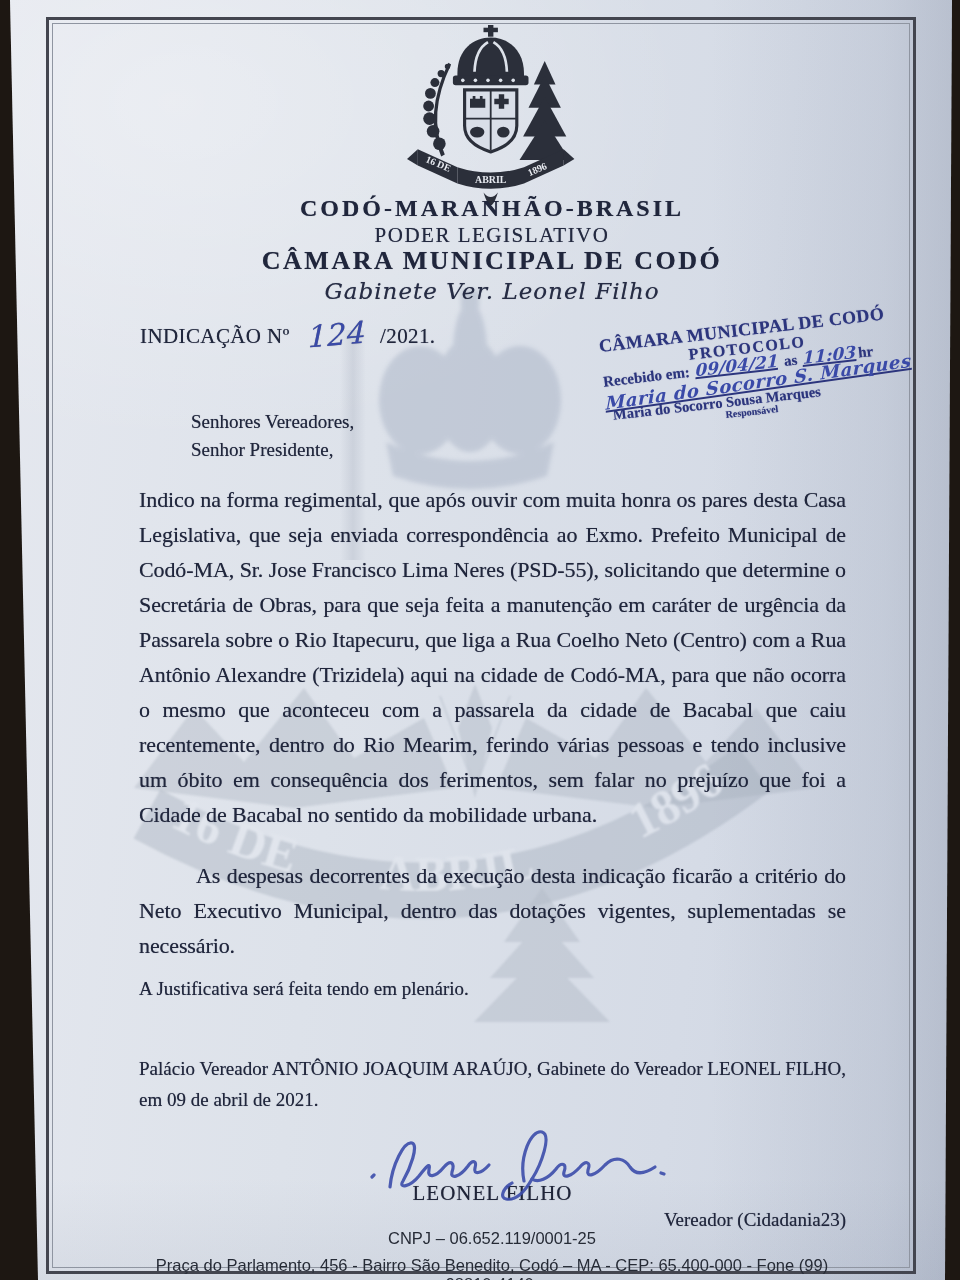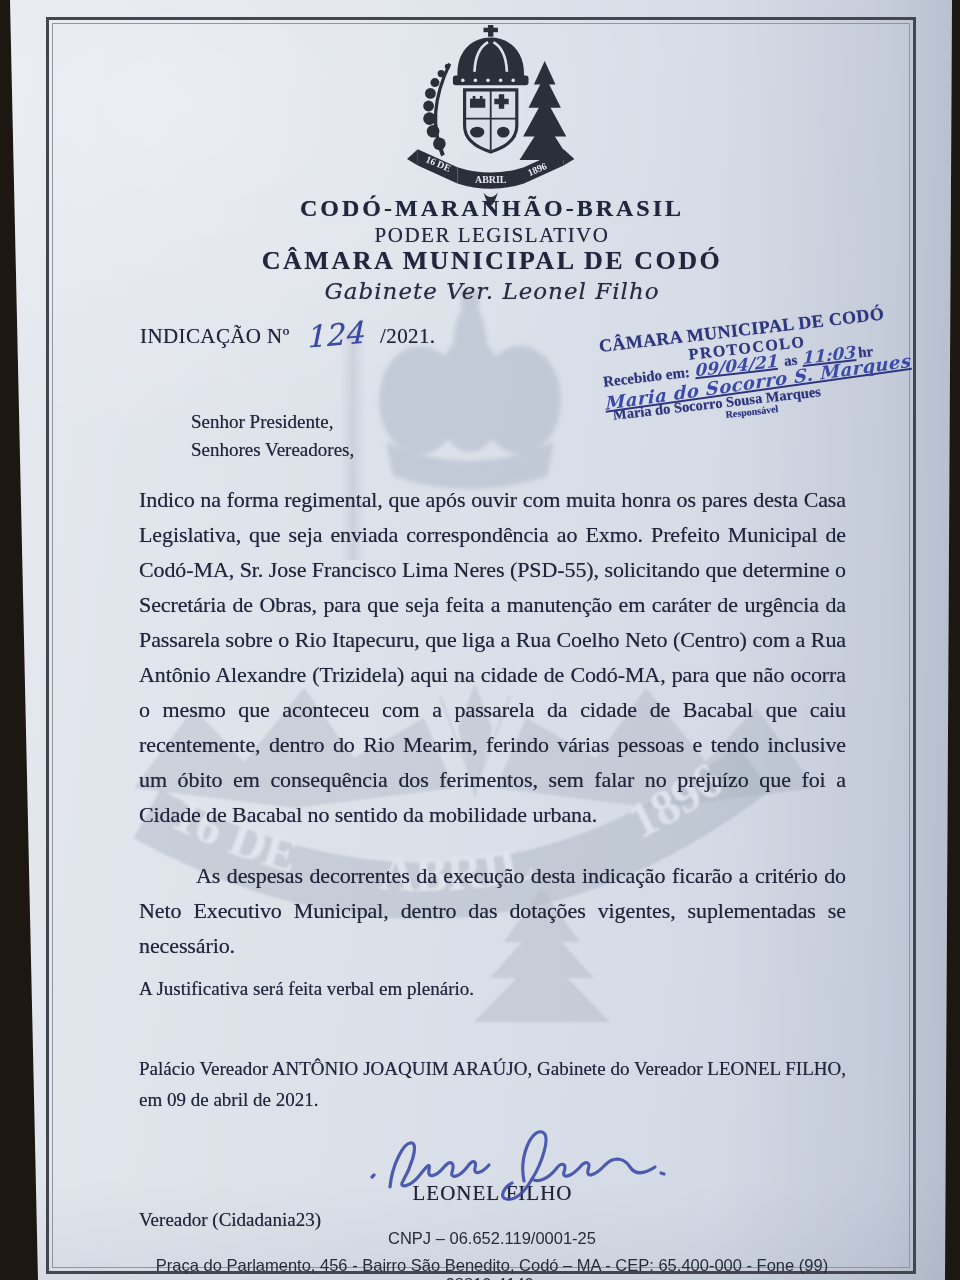--- a/index.html
+++ b/index.html
@@ -70,21 +70,21 @@
   .flow{position:absolute;left:139px;top:408px;width:707px;z-index:3;color:#20263c;}
   .salutation{margin-left:52px;font-size:19px;line-height:28px;margin-bottom:18px;}
   .para{font-size:22px;line-height:35px;text-align:justify;letter-spacing:-.1px;}
   .p1{margin-bottom:26px;}
   .p2{text-indent:57px;margin-bottom:12px;}
   .jlabel{font-size:19px;margin-bottom:12px;line-height:27px;}
   .jtext{font-size:19px;margin-bottom:52px;line-height:27px;}
   .closing{font-size:19px;line-height:30.5px;text-align:justify;margin-bottom:6px;}
   .sig-scribble{display:block;margin:0 auto -22px auto;position:relative;left:18px;}
   .sig-name{text-align:center;font-size:21px;font-weight:normal;letter-spacing:1px;color:#1f2438;}
-  .sig-title{text-align:left;font-size:19px;margin-top:3px;}
+  .sig-title{text-align:right;font-size:19px;margin-top:3px;}
   
   .footer-line1{top:1256px;font-size:16.5px;color:#262b36;font-family:"Liberation Sans","DejaVu Sans",sans-serif;}
   .footer-line2{top:1229px;font-size:16.5px;color:#262b36;font-family:"Liberation Sans","DejaVu Sans",sans-serif;}
   
   .wm{position:absolute;z-index:1;pointer-events:none;}
   .wm-crown{left:360px;top:290px;width:220px;height:205px;opacity:.5;filter:blur(2px);}
   .wm-crest{left:122px;top:666px;width:706px;height:372px;opacity:.55;filter:blur(1.2px);}
 </style>
 </head>
 <body>
@@ -201,26 +201,26 @@
   </div>
   <div class="s4">
     <span class="hw">Maria do Socorro S. Marques</span>
   </div>
   <div class="s5">Maria do Socorro Sousa Marques</div>
   <div class="s6">Responsável</div>
 </div>
 
 <div class="flow">
   <div class="salutation soft">
+    <div>Senhores Vereadores,</div>
     <div>Senhor Presidente,</div>
-    <div>Senhores Vereadores,</div>
   </div>
   <div class="para p1 soft">Indico na forma regimental, que após ouvir com muita honra os pares desta Casa Legislativa, que seja enviada correspondência ao Exmo. Prefeito Municipal de Codó-MA, Sr. Jose Francisco Lima Neres (PSD-55), solicitando que determine o Secretária de Obras, para que seja feita a manutenção em caráter de urgência da Passarela sobre o Rio Itapecuru, que liga a Rua Coelho Neto (Centro) com a Rua Antônio Alexandre (Trizidela) aqui na cidade de Codó-MA, para que não ocorra o mesmo que aconteceu com a passarela da cidade de Bacabal que caiu recentemente, dentro do Rio Mearim, ferindo várias pessoas e tendo inclusive um óbito em consequência dos ferimentos, sem falar no prejuízo que foi a Cidade de Bacabal no sentido da mobilidade urbana.</div>
   <div class="para p2 soft">As despesas decorrentes da execução desta indicação ficarão a critério do Neto Executivo Municipal, dentro das dotações vigentes, suplementadas se necessário.</div>
-  <div class="jtext soft">A Justificativa será feita verbal em plenário.</div>
+  <div class="jtext soft">A Justificativa será feita tendo em plenário.</div>
   <div class="closing soft">Palácio Vereador ANTÔNIO JOAQUIM ARAÚJO, Gabinete do Vereador LEONEL FILHO, em 09 de abril de 2021.</div>
 
   <svg class="sig-scribble" width="310" height="82" viewBox="0 0 310 82">
     <g stroke="#3c4dab" stroke-width="3.2" fill="none" stroke-linecap="round" opacity=".9">
       <path d="M16,56 l2,-2"></path>
       <path d="M34,66 C36,44 48,20 56,22 C63,24 54,48 47,60 C42,68 54,66 63,55 C70,46 75,40 73,49 C71,57 79,57 88,46 C95,38 99,42 96,51 C94,58 103,57 112,45 C117,38 121,40 119,47 C117,54 125,53 133,44"></path>
       <path d="M168,60 C163,36 175,8 186,11 C196,14 185,44 176,58 C168,72 160,80 150,78 C144,77 146,68 156,62"></path>
       <path d="M176,58 C182,62 192,58 200,48 C206,40 211,43 208,51 C206,58 215,56 224,46 C230,39 235,41 232,49 C230,57 239,55 249,44 C259,34 269,38 274,46 C280,55 290,52 299,46"></path>
       <path d="M305,52 l3,1"></path>
     </g>

